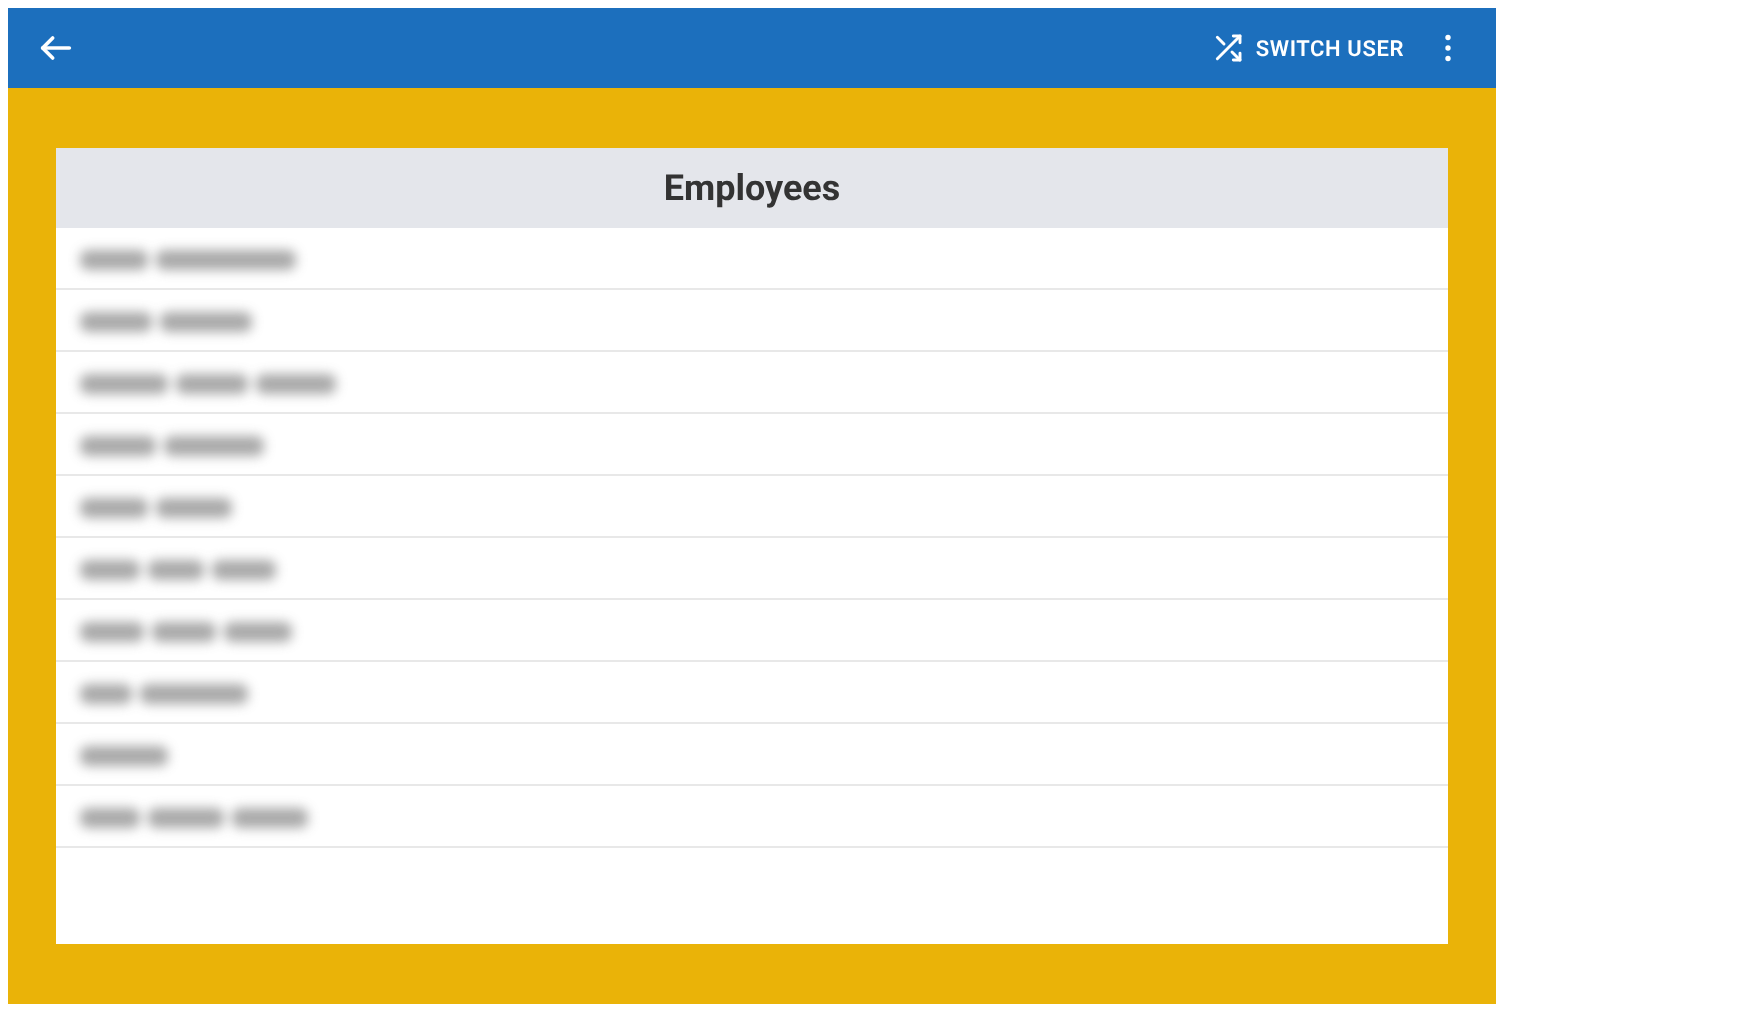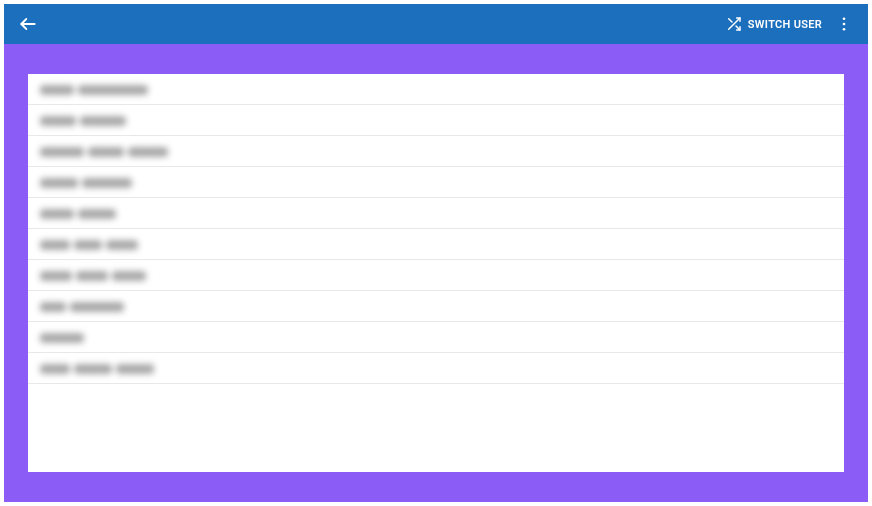--- a/index.html
+++ b/index.html
@@ -8,24 +8,24 @@
     box-sizing: border-box;
   }
   body {
     font-family: Roboto, "Segoe UI", Arial, sans-serif;
     background: #fff;
     width: 872px;
     height: 506px;
     overflow: hidden;
   }
   .frame {
-    width: 864px;
+    width: 744px;
     height: 498px;
     margin: 4px;
-    background: #8b5cf6;
+    background: #eab308;
     display: flex;
     flex-direction: column;
   }
   .toolbar {
     height: 40px;
     background: #1c6fbd;
     display: flex;
     align-items: center;
     padding: 0 12px;
     color: #fff;
@@ -141,20 +141,21 @@
       <svg width="18" height="18" viewBox="0 0 24 24" fill="white">
         <circle cx="12" cy="5" r="1.8"></circle>
         <circle cx="12" cy="12" r="1.8"></circle>
         <circle cx="12" cy="19" r="1.8"></circle>
       </svg>
     </div>
   </div>
 
   <div class="content-wrap">
     <div class="card">
+      <div class="card-header">Employees</div>
       <div class="list" id="employee-list">
           <div class="row">
             <span class="blur-wrap"><span class="blur-chunk" style="width: 34px;"></span><span class="blur-chunk" style="width: 70px;"></span></span>
           </div>
           <div class="row">
             <span class="blur-wrap"><span class="blur-chunk" style="width: 36px;"></span><span class="blur-chunk" style="width: 46px;"></span></span>
           </div>
           <div class="row">
             <span class="blur-wrap"><span class="blur-chunk" style="width: 44px;"></span><span class="blur-chunk" style="width: 36px;"></span><span class="blur-chunk" style="width: 40px;"></span></span>
           </div>

